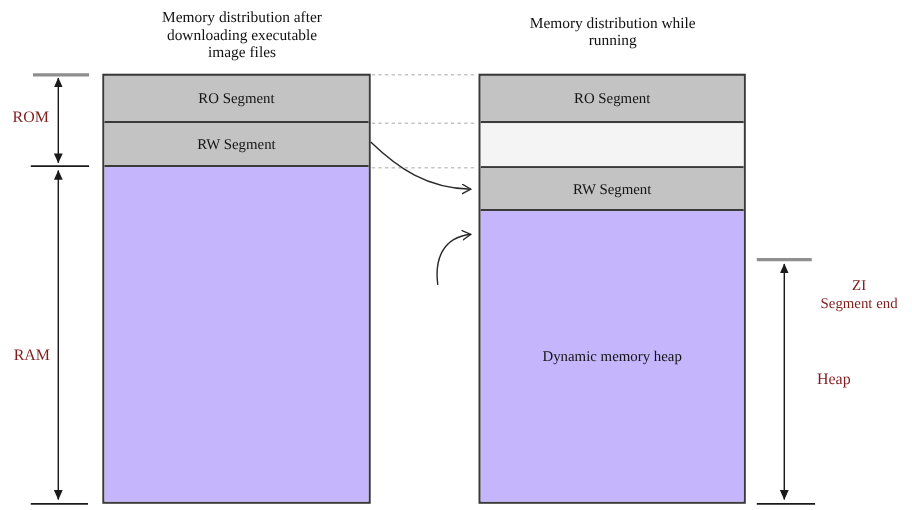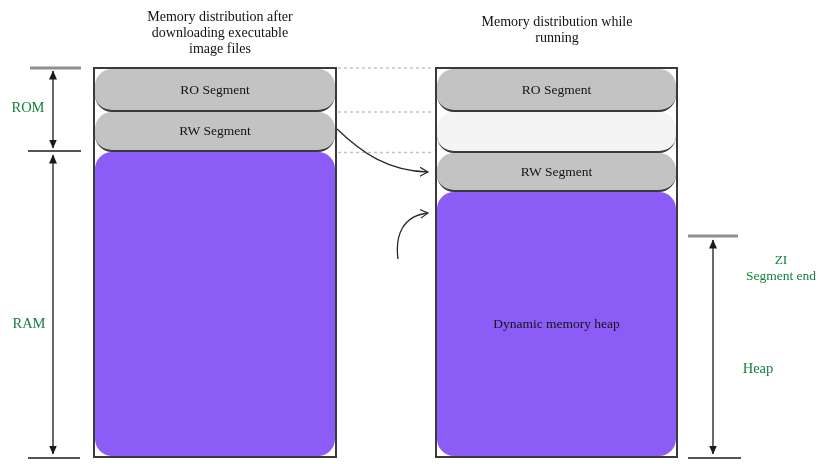--- a/index.html
+++ b/index.html
@@ -17,40 +17,40 @@
 
   .column {
     position:absolute; top:67px; height:391px; box-sizing:border-box;
     border:2px solid #3a3a3a; display:flex; flex-direction:column;
   }
   .left-col  { left:93px;  width:244px; }
   .right-col { left:435px; width:243px; }
 
   .seg {
     box-sizing:border-box; display:flex; align-items:center; justify-content:center;
-    font-size:13.5px; color:#141414; flex:0 0 auto;border-radius:17px;
+    font-size:13.5px; color:#141414; flex:0 0 auto;
   }
   .seg.dark  { background:#c3c3c3; border-bottom:2px solid #3a3a3a; }
   .seg.lightgap { background:#f4f4f4; border-bottom:2px solid #3a3a3a; }
-  .seg.rest  { background:#8b5cf6; flex:1 1 auto; border-bottom:none; }
+  .seg.rest  { background:#c4b5fd; flex:1 1 auto; border-bottom:none; }
 
   .h-ro-l { height:43px; }
   .h-rw-l { height:40px; }
   .h-ro-r { height:43px; }
   .h-gap  { height:41px; }
   .h-rw-r { height:39px; }
   .h-zi   { height:39px; }
 
   .side-label {
-    position:absolute; font-size:14.5px; color:#15803d; white-space:pre-line;
+    position:absolute; font-size:14.5px; color:#7f1d1d; white-space:pre-line;
     text-align:center; line-height:16px;
   }
   .rom-label  { left:5px;   top:99px;  width:46px; }
   .ram-label  { left:6px;   top:315px; width:46px; }
-  .heap-label { left:733px; top:337px; width:50px;margin-top:23px; }
+  .heap-label { left:733px; top:337px; width:50px; }
   .zi-end-label { left:734px; top:230px; width:94px; font-size:13.5px;margin-top:22px; }
 
   svg.overlay { position:absolute; left:0; top:0; pointer-events:none; }
 </style>
 </head>
 <body>
 
 <div class="canvas">
 
   <div class="title title-left">Memory distribution after

